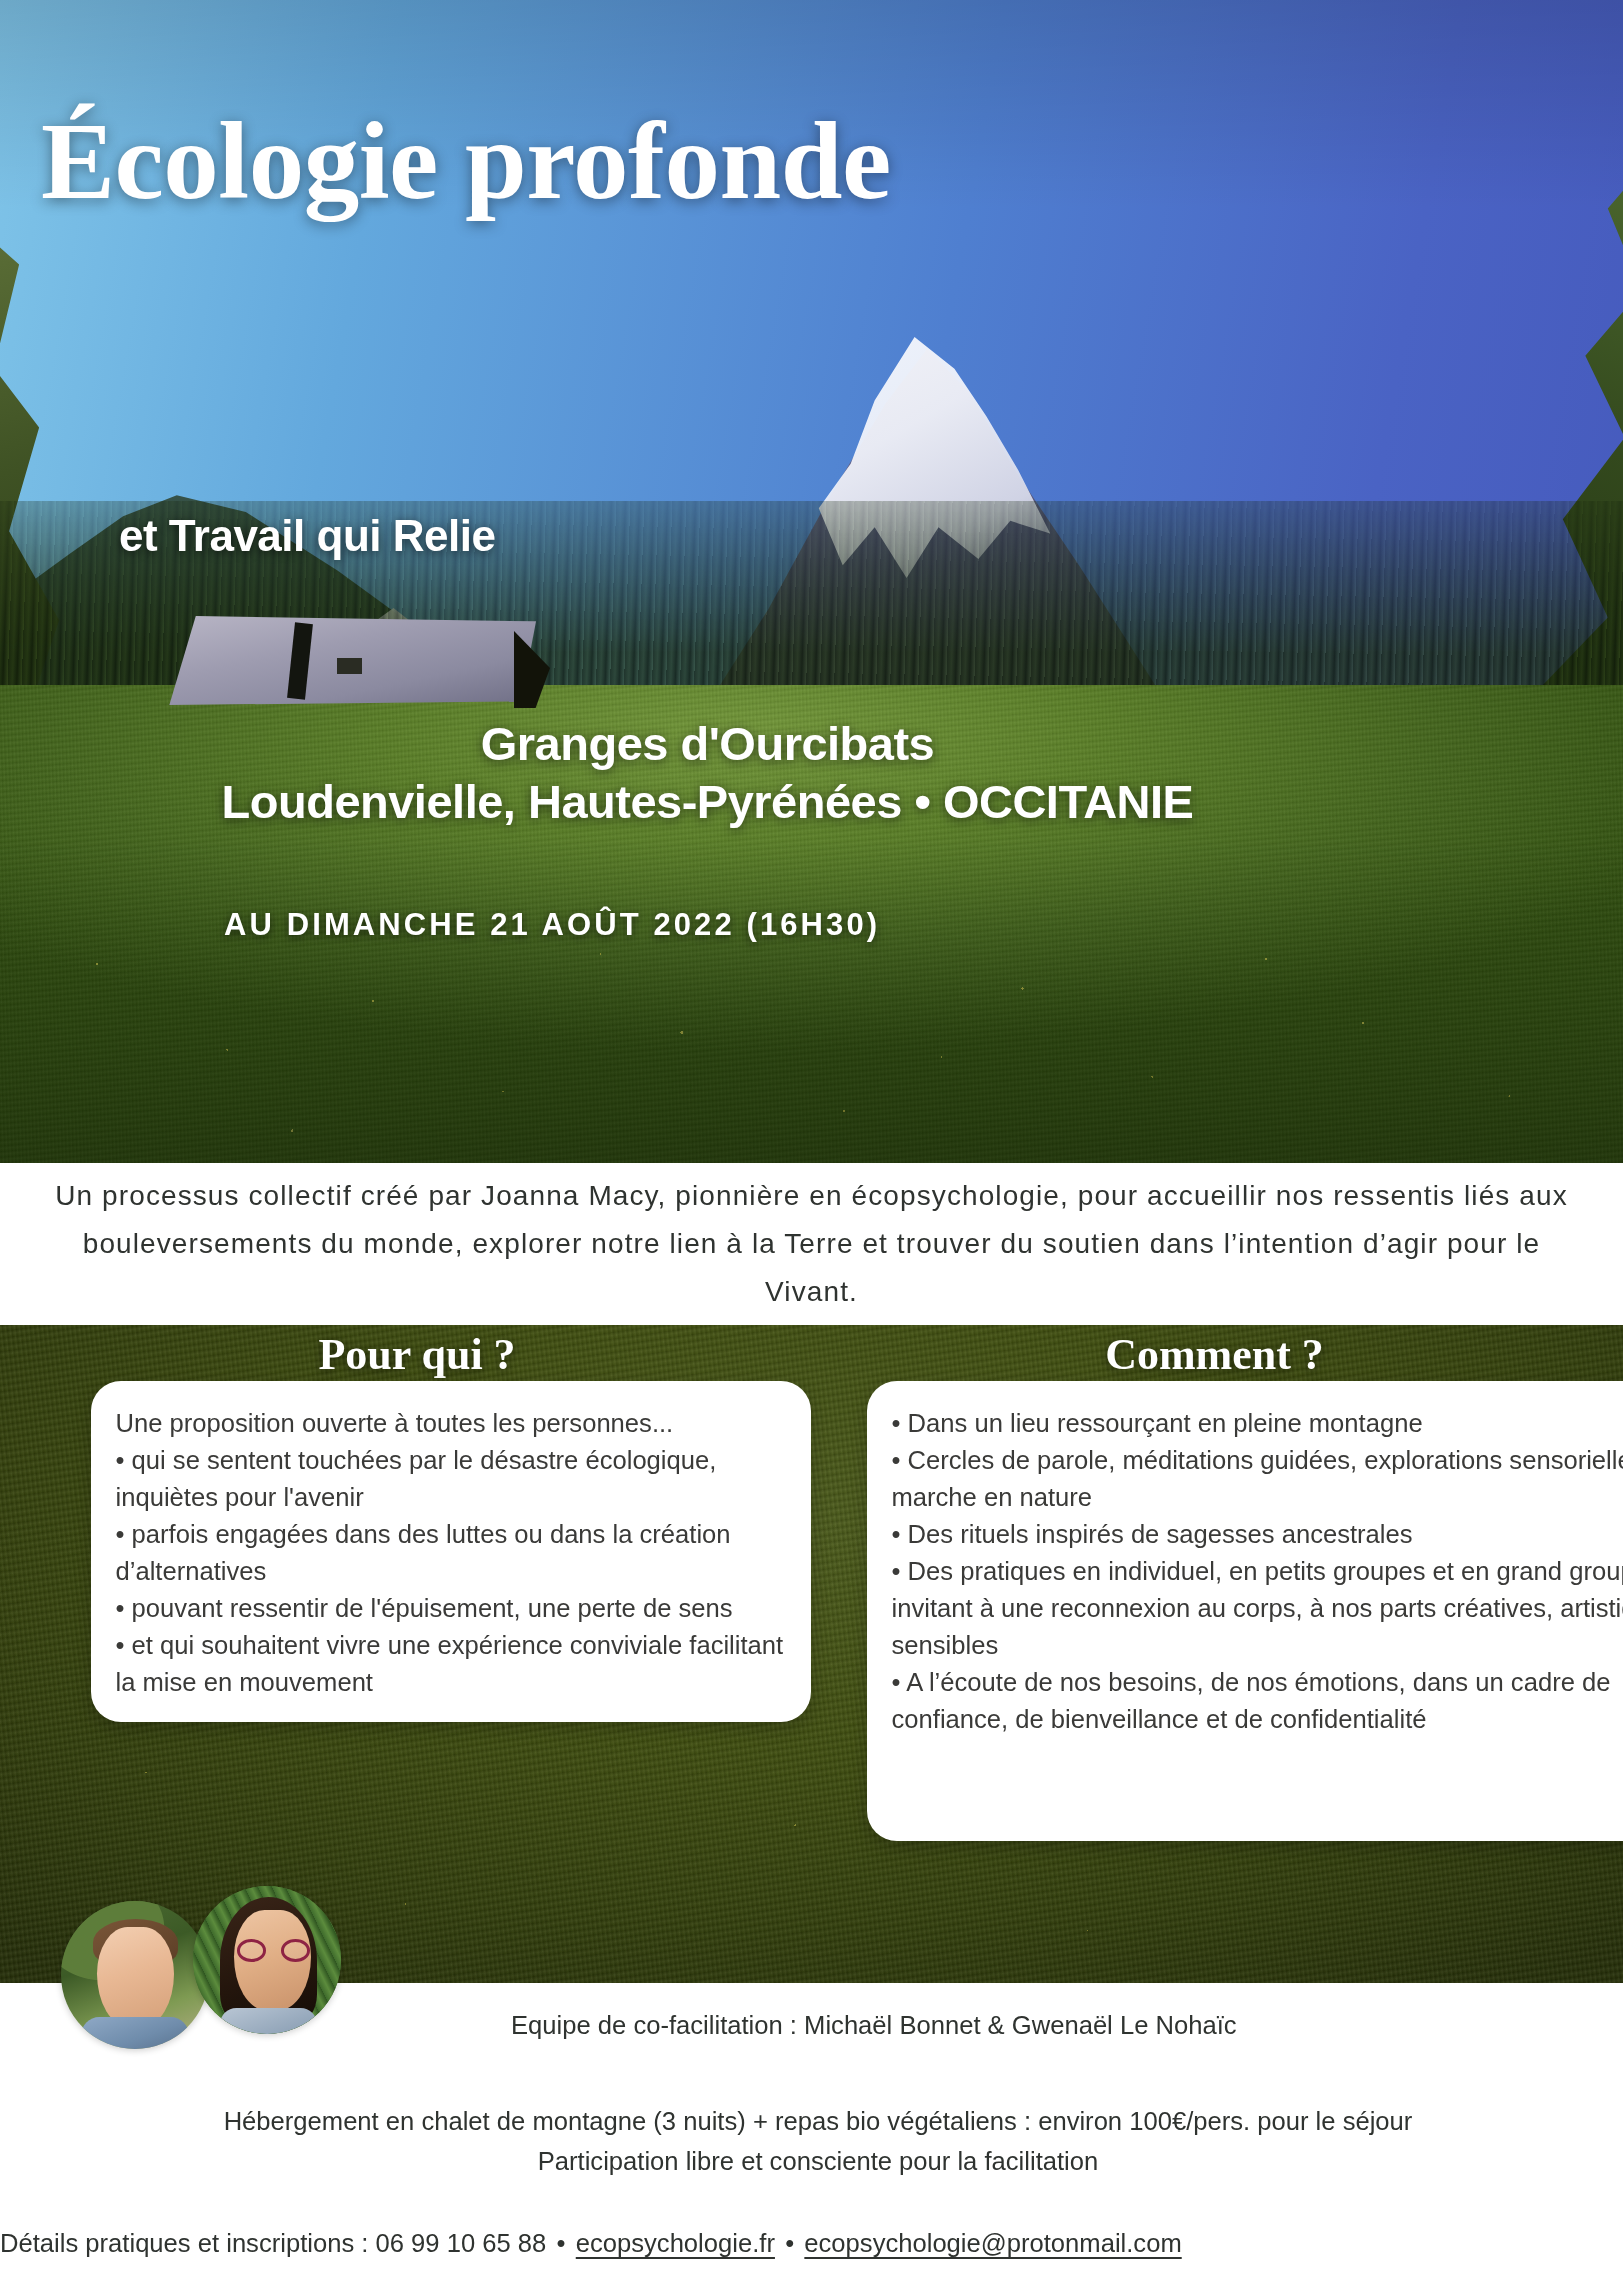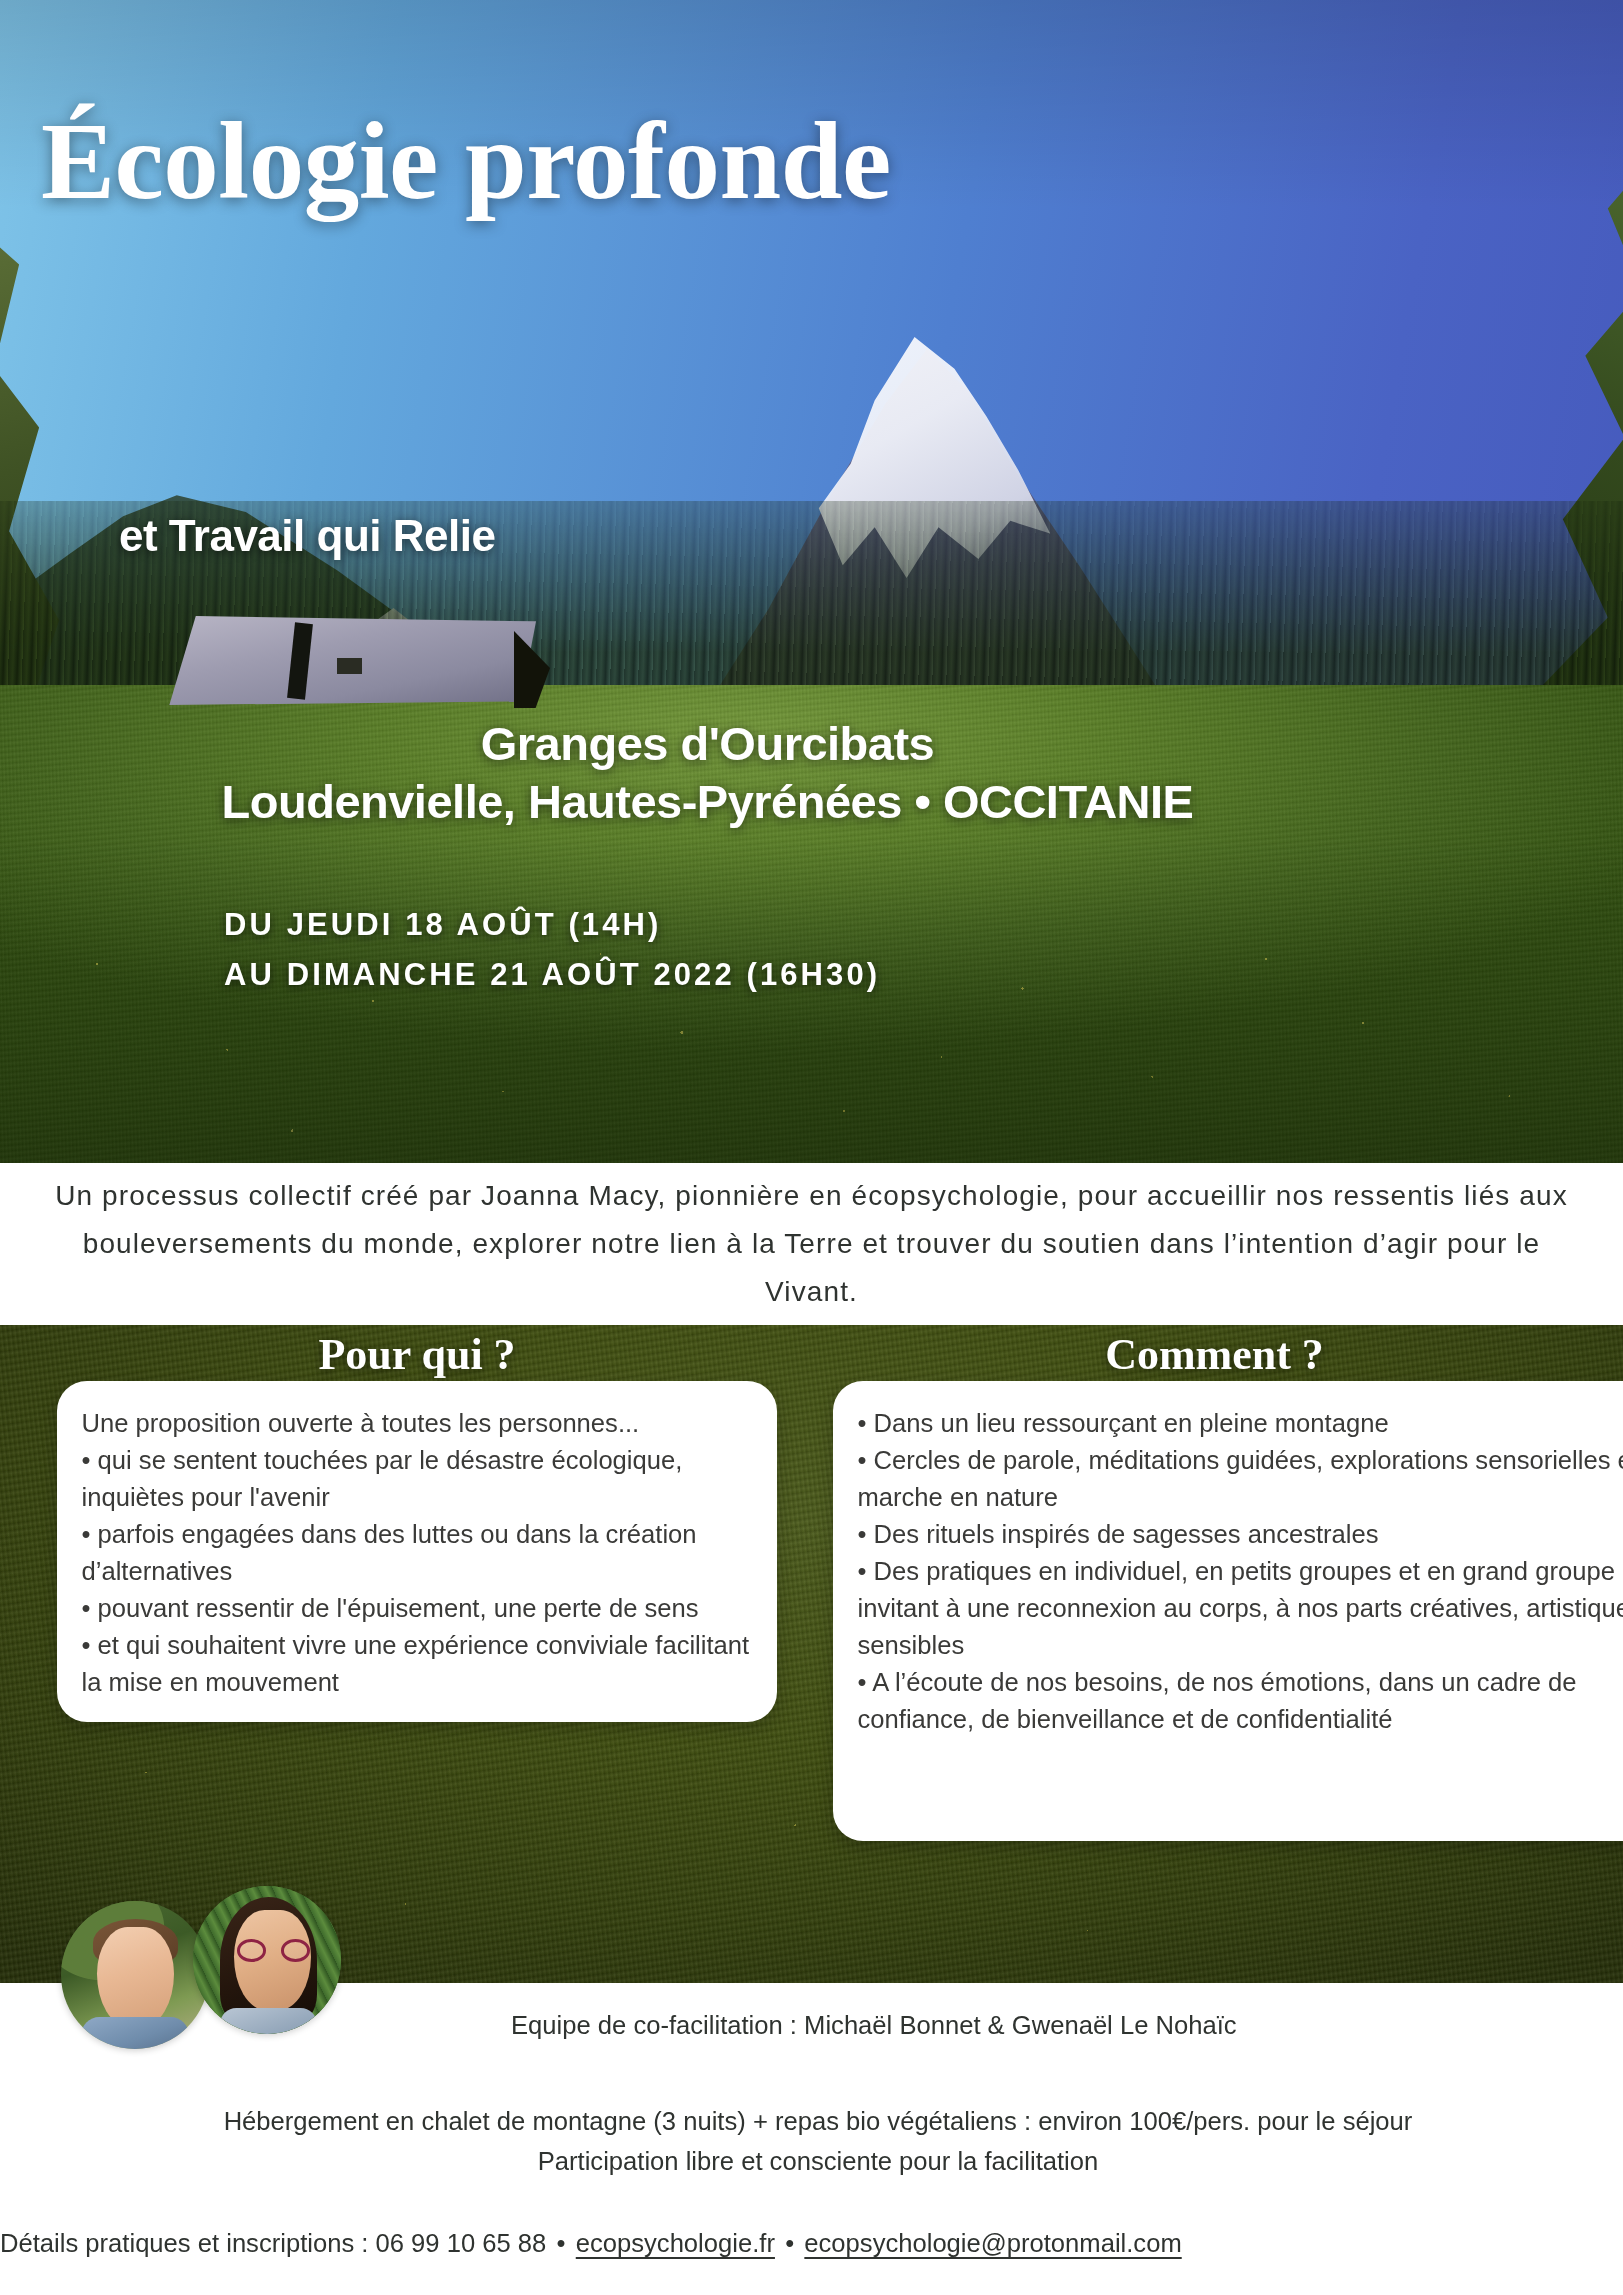--- a/index.html
+++ b/index.html
@@ -202,20 +202,21 @@
     font-weight:700; color:#ffffff; font-size:44px;
     text-shadow:0 2px 9.2px rgba(0,0,0,.5);
   }
   #h-pourqui{ left:57px; top:1329px; width:720px; text-align:center; }
   #h-comment{ left:849px; top:1329px; width:731px; text-align:center; }
 
   .card{
     position:absolute; background:#ffffff; border-radius:30px;
     padding:23.5px 24.5px 20.4px 24.5px;
     box-shadow:0 5.1px 17.4px rgba(0,0,0,.22);
+    margin-left:34px;
   }
   #card-pourqui{ left:57px; top:1381px; width:720px; min-height:311px; }
   #card-comment{ left:833px; top:1381px; width:849px; min-height:460px; }
 
   .card p{
     color:#3a3a38; font-size:25.6px; line-height:1.45; font-weight:400;
   }
 
   
   .bottom{
@@ -326,21 +327,20 @@
 
 <div class="title">Écologie profonde</div>
 <div class="subtitle">et Travail qui Relie</div>
 
 <div class="venue">
   <span class="v1">Granges d'Ourcibats</span>
   <span class="v2">Loudenvielle, Hautes-Pyrénées • OCCITANIE</span>
 </div>
 
 <div class="dates">
-  <span>DU JEUDI 18 AOÛT (14H)</span>
   <span>AU DIMANCHE 21 AOÛT 2022 (16H30)</span>
 </div>
 
 <div class="intro-band">
   <p>Un processus collectif créé par Joanna Macy, pionnière en écopsychologie, pour accueillir nos ressentis liés aux bouleversements du monde, explorer notre lien à la Terre et trouver du soutien dans l’intention d’agir pour le Vivant.</p>
 </div>
 
 <div class="mid">
   <div class="mid-texture"></div>
   <div class="mid-flowers"></div>

